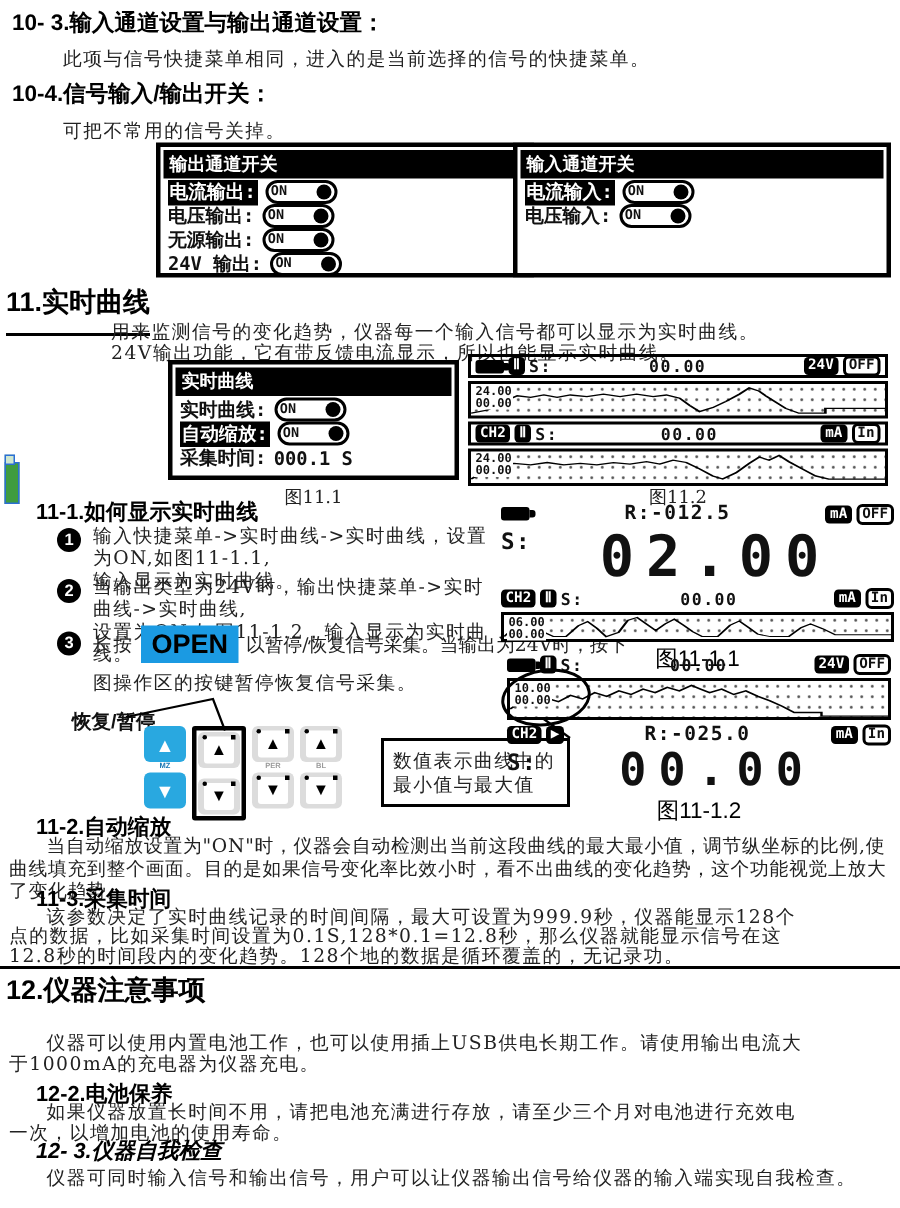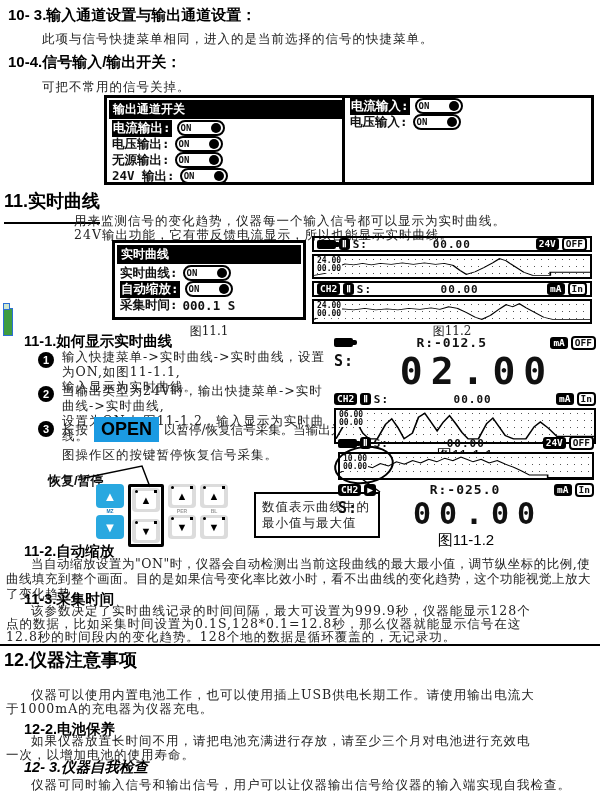--- a/index.html
+++ b/index.html
@@ -118,20 +118,21 @@
     <div class="lcd-row">
       <span class="lbl">24V 输出:</span>
       <span class="toggle">
           <span>ON</span>
           <span class="dot"></span>
         </span>
     </div>
   </div>
 
   <div class="abs lcd" style="left:342px;top:95px;width:252px;height:90px;">
+    <div class="lcd-title">输入通道开关</div>
     <div class="lcd-row">
       <span class="lbl inv">电流输入:</span>
       <span class="toggle">
           <span>ON</span>
           <span class="dot"></span>
         </span>
     </div>
     <div class="lcd-row">
       <span class="lbl">电压输入:</span>
       <span class="toggle">
@@ -234,21 +235,21 @@
       <span class="seg-big" style="font-size:38px;letter-spacing:8px;flex:1;text-align:center;">02.00</span>
     </div>
     <div class="sbar">
       <span class="b-solid">CH2</span>
       <span class="b-solid">Ⅱ</span>
       <span class="seg">S:</span>
       <span class="seg" style="flex:1;text-align:center;">00.00</span>
       <span class="b-solid">mA</span>
       <span class="b-out">In</span>
     </div>
-    <div class="scope" style="height:36px;">
+    <div class="scope" style="height:20px;">
       <span class="ylab"><span>06.00</span><br><span>00.00</span></span>
       <svg viewBox="0 0 250 40" preserveAspectRatio="none">
           <polyline points="0,36 8,18 14,7 20,15 26,29 32,36 40,36 48,18 54,11 60,22 66,36 74,29 80,9 86,4 92,15 98,26 104,15 110,7 116,17 122,28 128,36 138,36 146,17 152,10 158,21 164,32 172,36 184,36 192,21 198,15 206,23 214,33 236,33 250,33"></polyline>
         </svg>
     </div>
     <div class="caption big">图11-1.1</div>
   </div>
 
   <div class="abs" style="left:24px;top:472px;font-size:13px;font-weight:bold;margin-left:24px;">恢复/暂停</div>
   <svg class="lineovl" style="left:84px;top:463px;" width="94" height="28">

